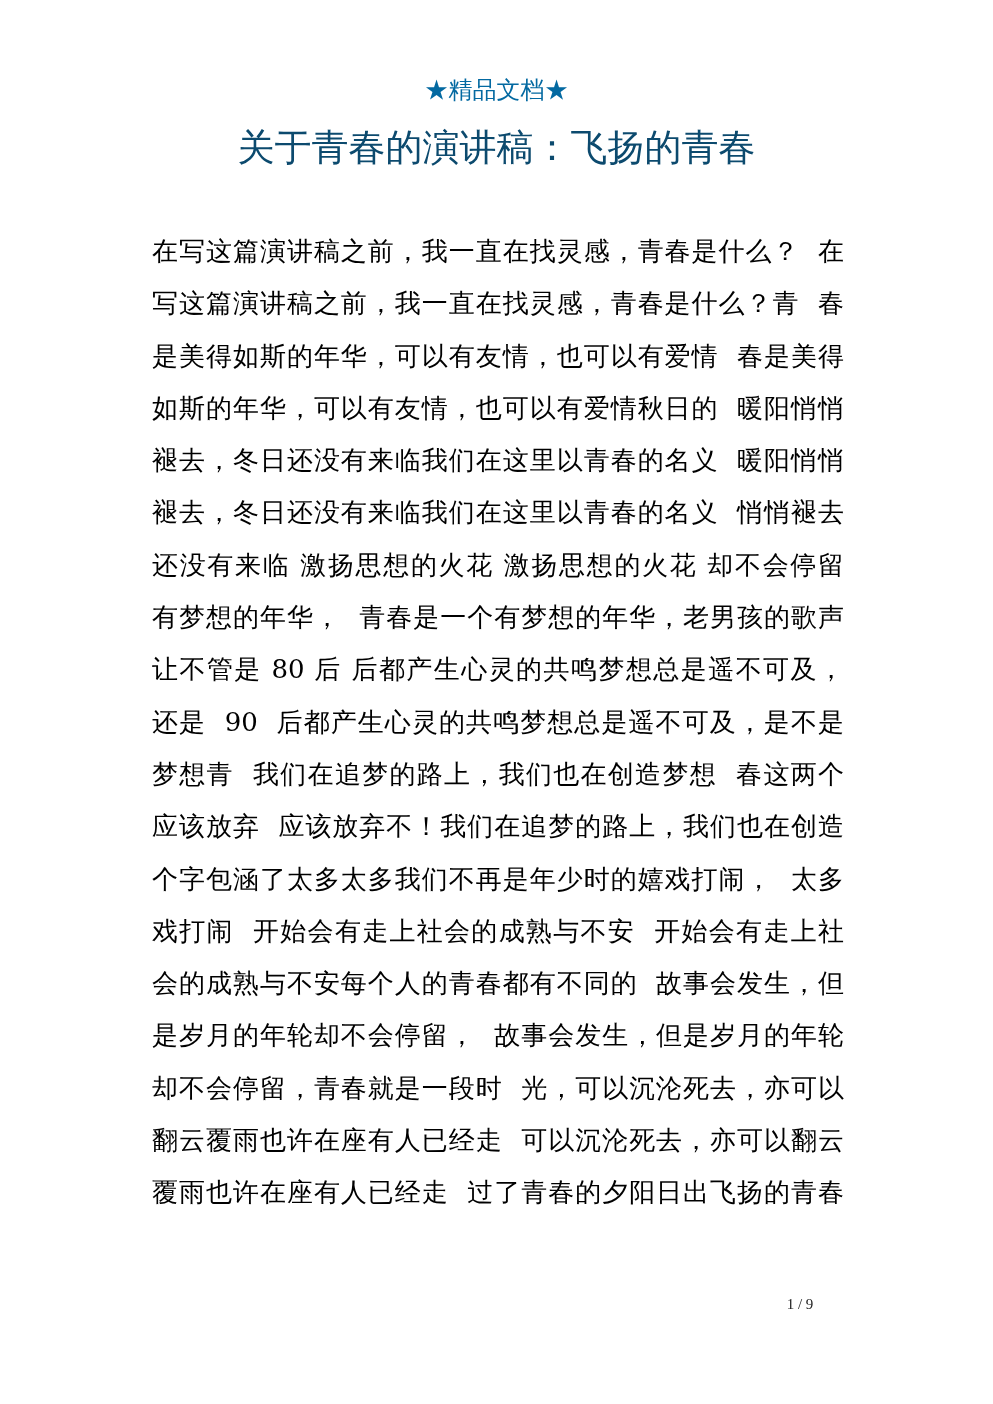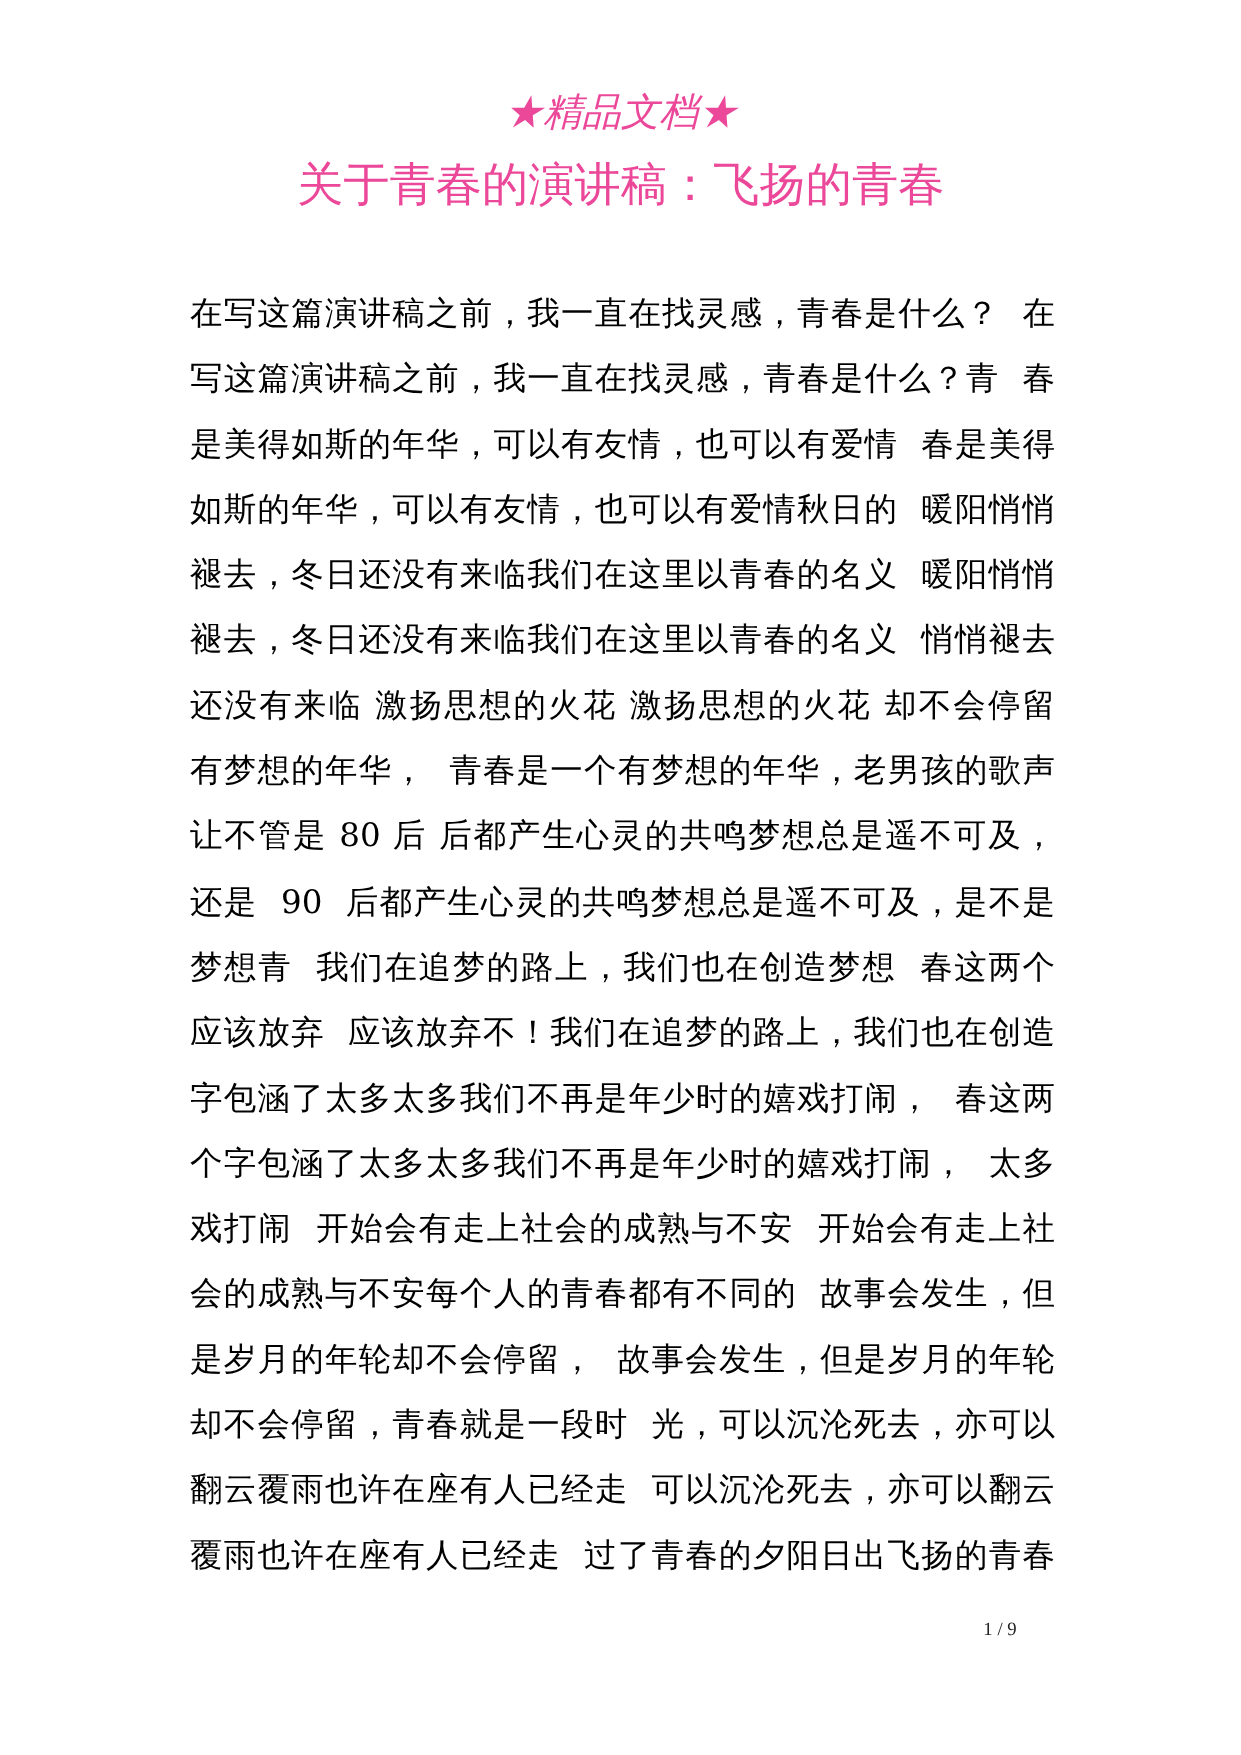--- a/index.html
+++ b/index.html
@@ -1,21 +1,21 @@
 <!DOCTYPE html>
 <html><head>
   <meta charset="utf-8">
   <style>
     html, body { margin: 0; padding: 0; background: #ffffff; }
     body { width: 993px; height: 1404px; position: relative; overflow: hidden;
            font-family: "DejaVu Serif", "Liberation Serif", serif; color: #000; }
     .header { position: absolute; top: 72px; left: 0; width: 993px; text-align: center;
-              font-size: 31px; line-height: 36px; color: #ec4899; font-style: italic; }
+              font-size: 24px; line-height: 36px; color: #0369a1; }
     .title { position: absolute; top: 122px; left: 0; width: 993px; text-align: center;
-             font-size: 37px; line-height: 52px; color: #ec4899; font-weight: normal; margin: 0; }
+             font-size: 37px; line-height: 52px; color: #0c4a6e; font-weight: normal; margin: 0; }
     .body { position: absolute; top: 225px; left: 152px; width: 692px; }
     .line { height: 52.3px; line-height: 52.3px; font-size: 26px; white-space: pre;
             text-align: justify; text-align-last: justify; letter-spacing: 0px; }
     .footer { position: absolute; top: 1296px; left: 760px; width: 80px; text-align: center;
               font-size: 15px; color: #222; font-family: Liberation Serif, serif; }
   </style>
 </head>
 <body>
 
 <div class="header">★精品文档★</div>
@@ -27,21 +27,20 @@
   <div class="line">是美得如斯的年华，可以有友情，也可以有爱情  春是美得</div>
   <div class="line">如斯的年华，可以有友情，也可以有爱情秋日的  暖阳悄悄</div>
   <div class="line">褪去，冬日还没有来临我们在这里以青春的名义  暖阳悄悄</div>
   <div class="line">褪去，冬日还没有来临我们在这里以青春的名义  悄悄褪去</div>
   <div class="line">还没有来临 激扬思想的火花 激扬思想的火花 却不会停留</div>
   <div class="line">有梦想的年华，  青春是一个有梦想的年华，老男孩的歌声</div>
   <div class="line">让不管是 80 后 后都产生心灵的共鸣梦想总是遥不可及，</div>
   <div class="line">还是  90  后都产生心灵的共鸣梦想总是遥不可及，是不是</div>
   <div class="line">梦想青  我们在追梦的路上，我们也在创造梦想  春这两个</div>
   <div class="line">应该放弃  应该放弃不！我们在追梦的路上，我们也在创造</div>
-  <div class="line">字包涵了太多太多我们不再是年少时的嬉戏打闹，  春这两</div>
   <div class="line">个字包涵了太多太多我们不再是年少时的嬉戏打闹，  太多</div>
   <div class="line">戏打闹  开始会有走上社会的成熟与不安  开始会有走上社</div>
   <div class="line">会的成熟与不安每个人的青春都有不同的  故事会发生，但</div>
   <div class="line">是岁月的年轮却不会停留，  故事会发生，但是岁月的年轮</div>
   <div class="line">却不会停留，青春就是一段时  光，可以沉沦死去，亦可以</div>
   <div class="line">翻云覆雨也许在座有人已经走  可以沉沦死去，亦可以翻云</div>
   <div class="line">覆雨也许在座有人已经走  过了青春的夕阳日出飞扬的青春</div>
 </div>
 
 <div class="footer">1 / 9</div>

